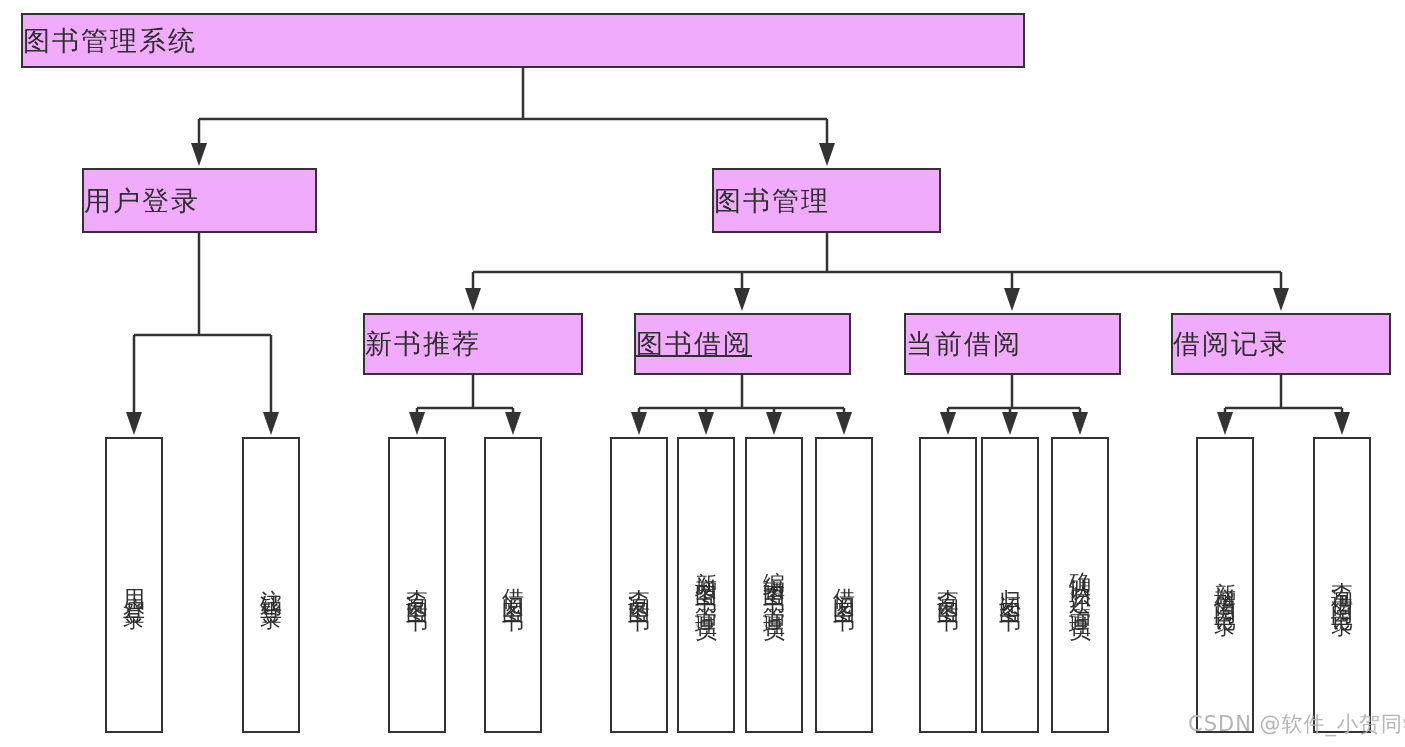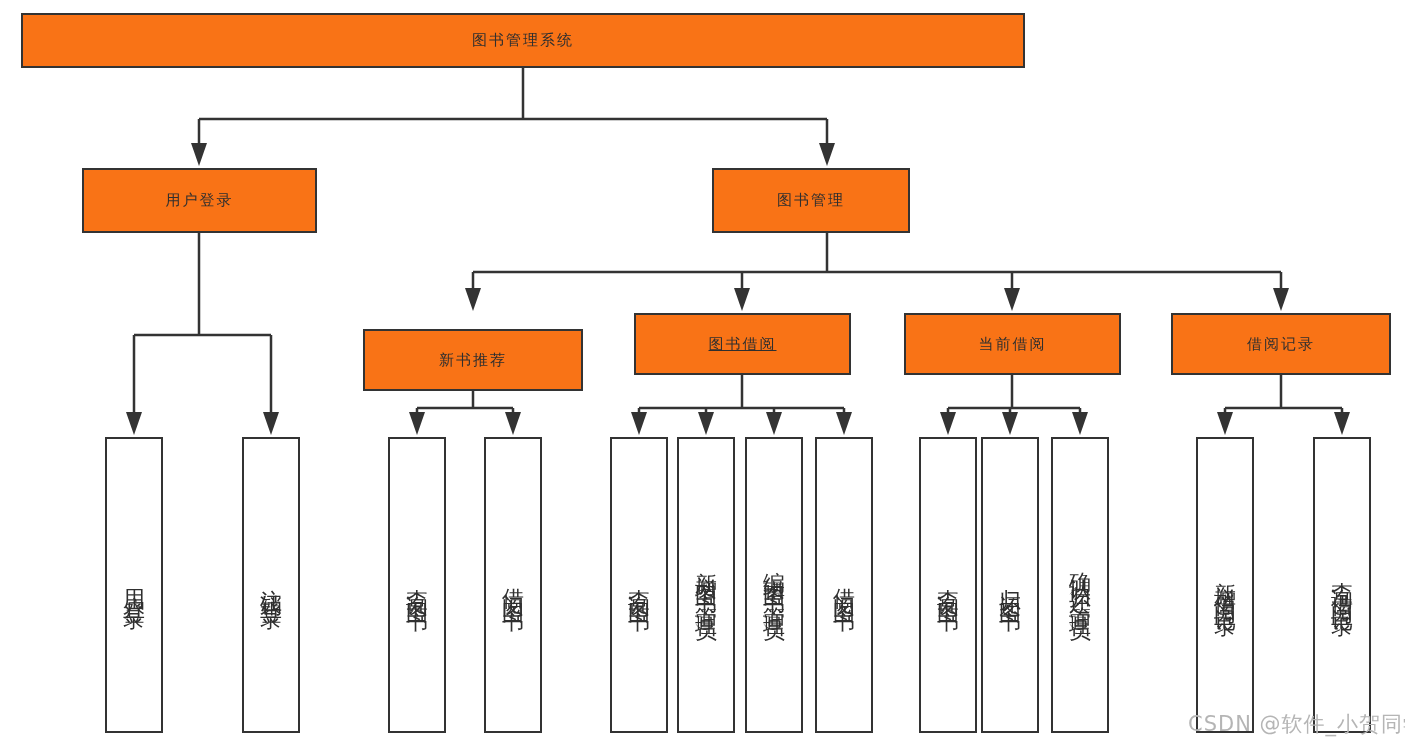--- a/index.html
+++ b/index.html
@@ -17,23 +17,23 @@
     color:var(--text-color);
     overflow:hidden;
   }
   .connectors{position:absolute;left:0;top:0;width:1405px;height:747px;pointer-events:none;}
   .connectors .lines{stroke:var(--line-color);stroke-width:2.5;fill:none;}
   .connectors .arrows{fill:var(--line-color);stroke:none;}
   .hbox{
     position:absolute;
     box-sizing:border-box;
     border:2.5px solid var(--line-color);
-    background:#f97316;
-    display:flex;align-items:center;justify-content:center;
-    font-size:15px;letter-spacing:2px;
+    background:#f0abfc;
+    display:flex;align-items:center;
+    font-size:27px;letter-spacing:2px;
     white-space:nowrap;
   }
   .vbox{
     position:absolute;
     box-sizing:border-box;
     border:2.5px solid var(--line-color);
     background:#ffffff;
     width:58px;top:437px;height:296px;
     display:flex;align-items:center;justify-content:center;
   }
@@ -100,25 +100,25 @@
     </g>
   </svg>
 
   <div class="hbox" style="left:21px;top:13px;width:1004px;height:55px;">
     <span>图书管理系统</span>
   </div>
 
   <div class="hbox" style="left:82px;top:168px;width:235px;height:65px;">
     <span>用户登录</span>
   </div>
-  <div class="hbox" style="left:712px;top:168px;width:198px;height:65px;">
+  <div class="hbox" style="left:712px;top:168px;width:229px;height:65px;">
     <span>图书管理</span>
   </div>
 
-  <div class="hbox" style="left:363px;top:313px;width:220px;height:62px;margin-top:16px;">
+  <div class="hbox" style="left:363px;top:313px;width:220px;height:62px;">
     <span>新书推荐</span>
   </div>
   <div class="hbox" style="left:634px;top:313px;width:217px;height:62px;text-decoration:underline;">
     <span>图书借阅</span>
   </div>
   <div class="hbox" style="left:904px;top:313px;width:217px;height:62px;">
     <span>当前借阅</span>
   </div>
   <div class="hbox" style="left:1171px;top:313px;width:220px;height:62px;">
     <span>借阅记录</span>

